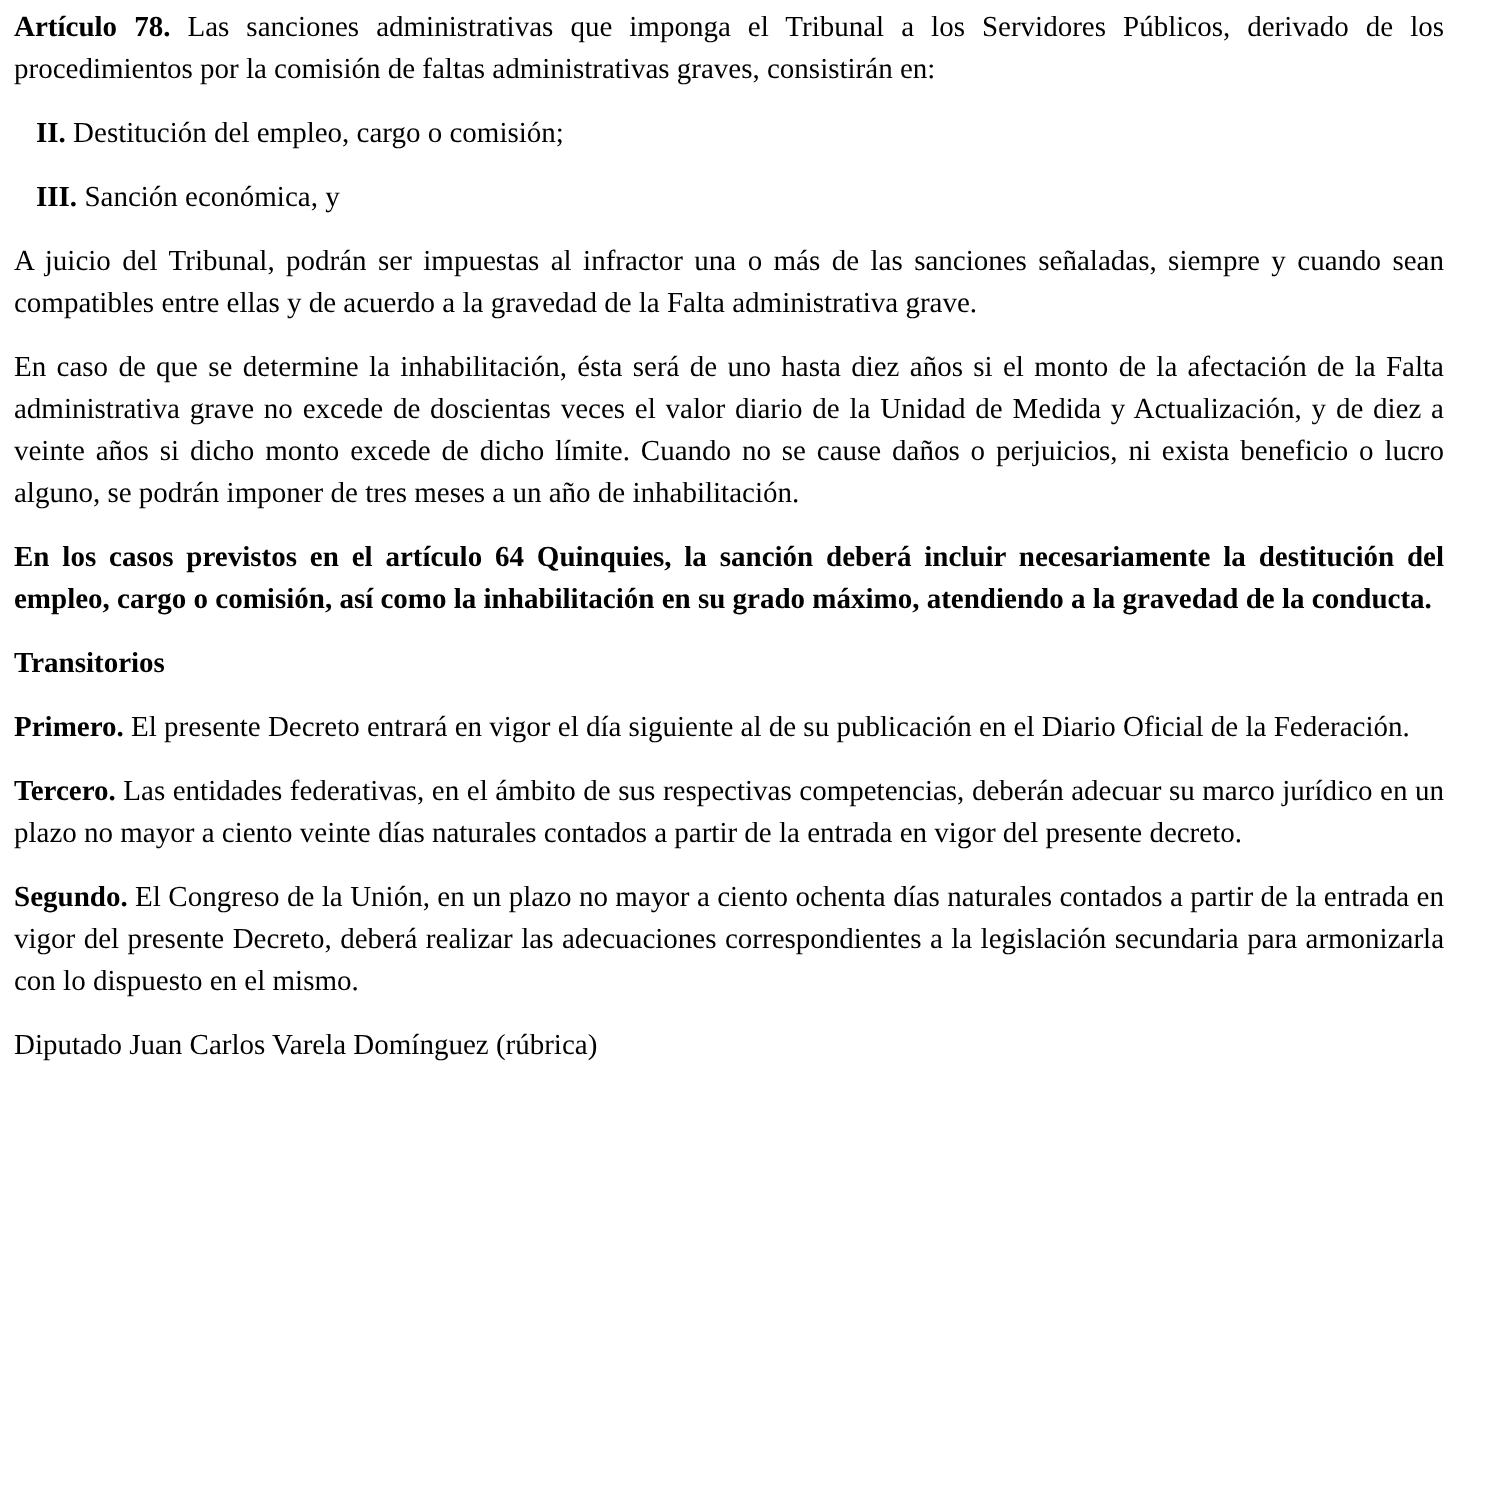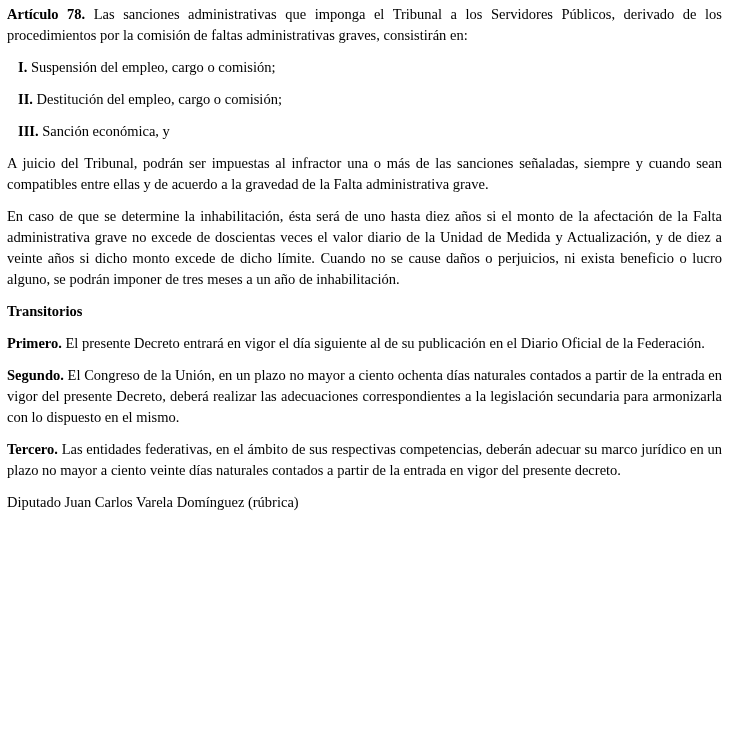--- a/index.html
+++ b/index.html
@@ -36,37 +36,37 @@
     font-weight: bold;
   }
 </style>
 </head>
 <body>
 
 <div class="doc">
   <div id="document-body">
   <p class="para"><b class="lead">Artículo 78. </b><span class="ptext">Las sanciones administrativas que imponga el Tribunal a los Servidores Públicos, derivado de los procedimientos por la comisión de faltas administrativas graves, consistirán en:</span></p>
 
-  <p class="para list-item"><b class="lead">I. </b><span class="ptext">Suspensión del empleo, cargo o comisión;</span></p>
 
   <p class="para list-item"><b class="lead">II. </b><span class="ptext">Destitución del empleo, cargo o comisión;</span></p>
 
   <p class="para list-item"><b class="lead">III. </b><span class="ptext">Sanción económica, y</span></p>
 
 
   <p class="para"><span class="ptext">A juicio del Tribunal, podrán ser impuestas al infractor una o más de las sanciones señaladas, siempre y cuando sean compatibles entre ellas y de acuerdo a la gravedad de la Falta administrativa grave.</span></p>
 
 
   <p class="para"><span class="ptext">En caso de que se determine la inhabilitación, ésta será de uno hasta diez años si el monto de la afectación de la Falta administrativa grave no excede de doscientas veces el valor diario de la Unidad de Medida y Actualización, y de diez a veinte años si dicho monto excede de dicho límite. Cuando no se cause daños o perjuicios, ni exista beneficio o lucro alguno, se podrán imponer de tres meses a un año de inhabilitación.</span></p>
 
+  <p class="para bold"><span class="ptext">En los casos previstos en el artículo 64 Quinquies, la sanción deberá incluir necesariamente la destitución del empleo, cargo o comisión, así como la inhabilitación en su grado máximo, atendiendo a la gravedad de la conducta.</span></p>
 
   <p class="para bold"><span class="ptext">Transitorios</span></p>
 
   <p class="para"><b class="lead">Primero. </b><span class="ptext">El presente Decreto entrará en vigor el día siguiente al de su publicación en el Diario Oficial de la Federación.</span></p>
 
+  <p class="para"><b class="lead">Tercero. </b><span class="ptext">Las entidades federativas, en el ámbito de sus respectivas competencias, deberán adecuar su marco jurídico en un plazo no mayor a ciento veinte días naturales contados a partir de la entrada en vigor del presente decreto.</span></p>
+
   <p class="para"><b class="lead">Segundo. </b><span class="ptext">El Congreso de la Unión, en un plazo no mayor a ciento ochenta días naturales contados a partir de la entrada en vigor del presente Decreto, deberá realizar las adecuaciones correspondientes a la legislación secundaria para armonizarla con lo dispuesto en el mismo.</span></p>
-
-  <p class="para"><b class="lead">Tercero. </b><span class="ptext">Las entidades federativas, en el ámbito de sus respectivas competencias, deberán adecuar su marco jurídico en un plazo no mayor a ciento veinte días naturales contados a partir de la entrada en vigor del presente decreto.</span></p>
 
 
   <p class="para"><span class="ptext">Diputado Juan Carlos Varela Domínguez (rúbrica)</span></p>
 </div>
 </div>
 
 </body></html>

